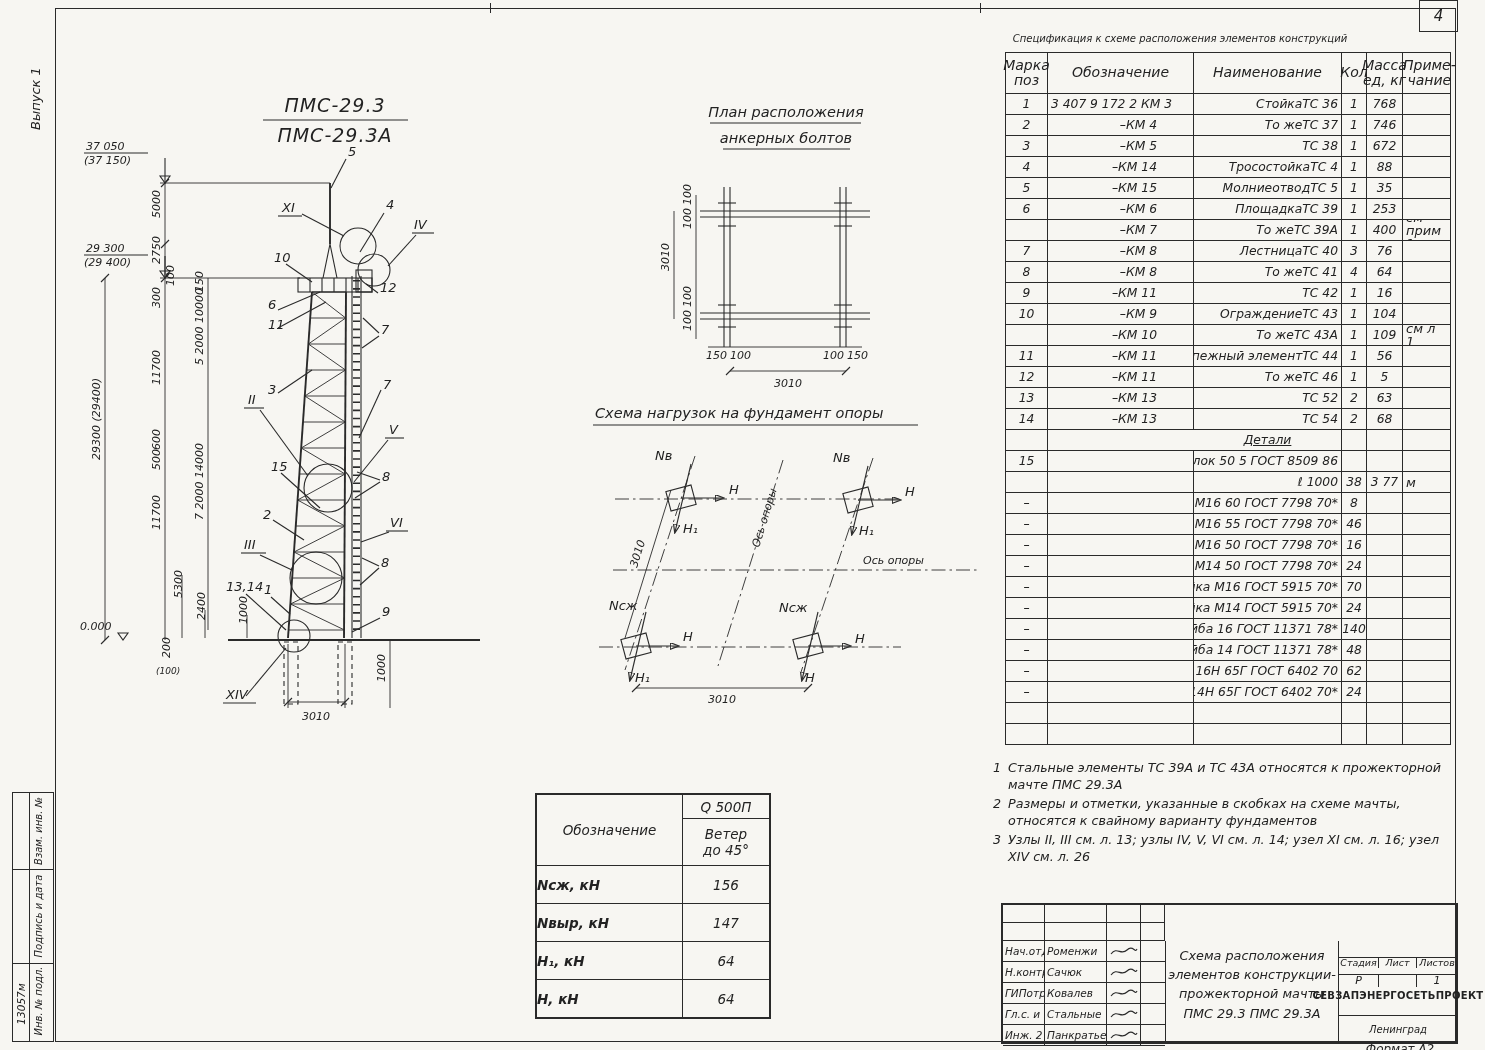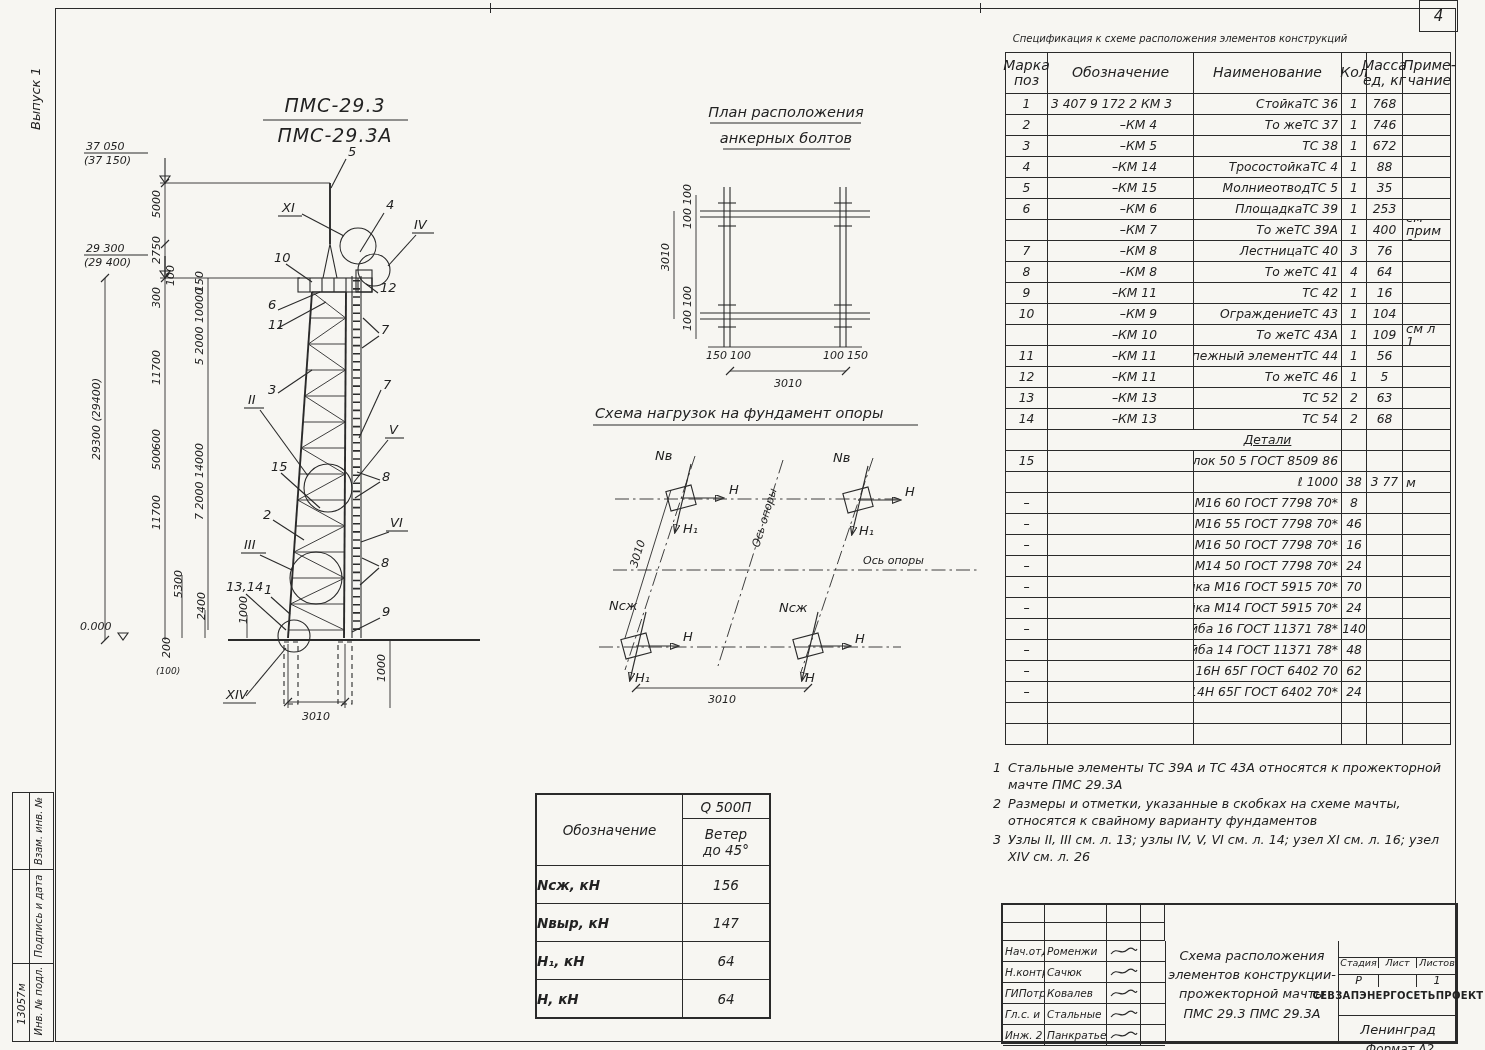--- a/index.html
+++ b/index.html
@@ -76,21 +76,21 @@
   .trow>div{border-right:1px solid #2a2a2a;display:flex;align-items:center;padding-left:2px;overflow:hidden;white-space:nowrap;}
   #tb-title{position:absolute;left:162px;top:36px;width:173px;height:101px;border-left:1.6px solid #2a2a2a;
             text-align:center;font-size:12.8px;line-height:1.5;padding-top:5px;box-sizing:border-box;}
   #tb-right{position:absolute;left:335px;top:36px;width:118px;height:101px;border-left:1.6px solid #2a2a2a;}
   .str{display:grid;grid-template-columns:40px 38px 40px;height:16px;border-bottom:1px solid #2a2a2a;font-size:9.5px;}
   .str>div{border-right:1px solid #2a2a2a;display:flex;align-items:center;justify-content:center;margin-top:16px;}
   .str>div:last-child{border-right:none;}
   .str.vals{font-size:11px;}
   #tb-org{height:40px;display:flex;align-items:center;justify-content:center;font-size:10px;
           letter-spacing:.3px;border-bottom:1px solid #2a2a2a;font-style:normal;font-weight:bold;}
-  #tb-city{height:26px;display:flex;align-items:center;justify-content:center;font-size:13px;}
+  #tb-city{height:26px;display:flex;align-items:center;justify-content:center;font-size:10px;}
   #fmt{position:absolute;left:1340px;top:1042px;width:120px;text-align:center;font-size:12px;font-style:italic;}
 </style>
 </head>
 <body>
 
 <div id="sheet">
   <div id="frame"></div>
   <div class="tick" style="left:490px"></div>
   <div class="tick" style="left:980px"></div>
   <div id="shnum">4</div>

